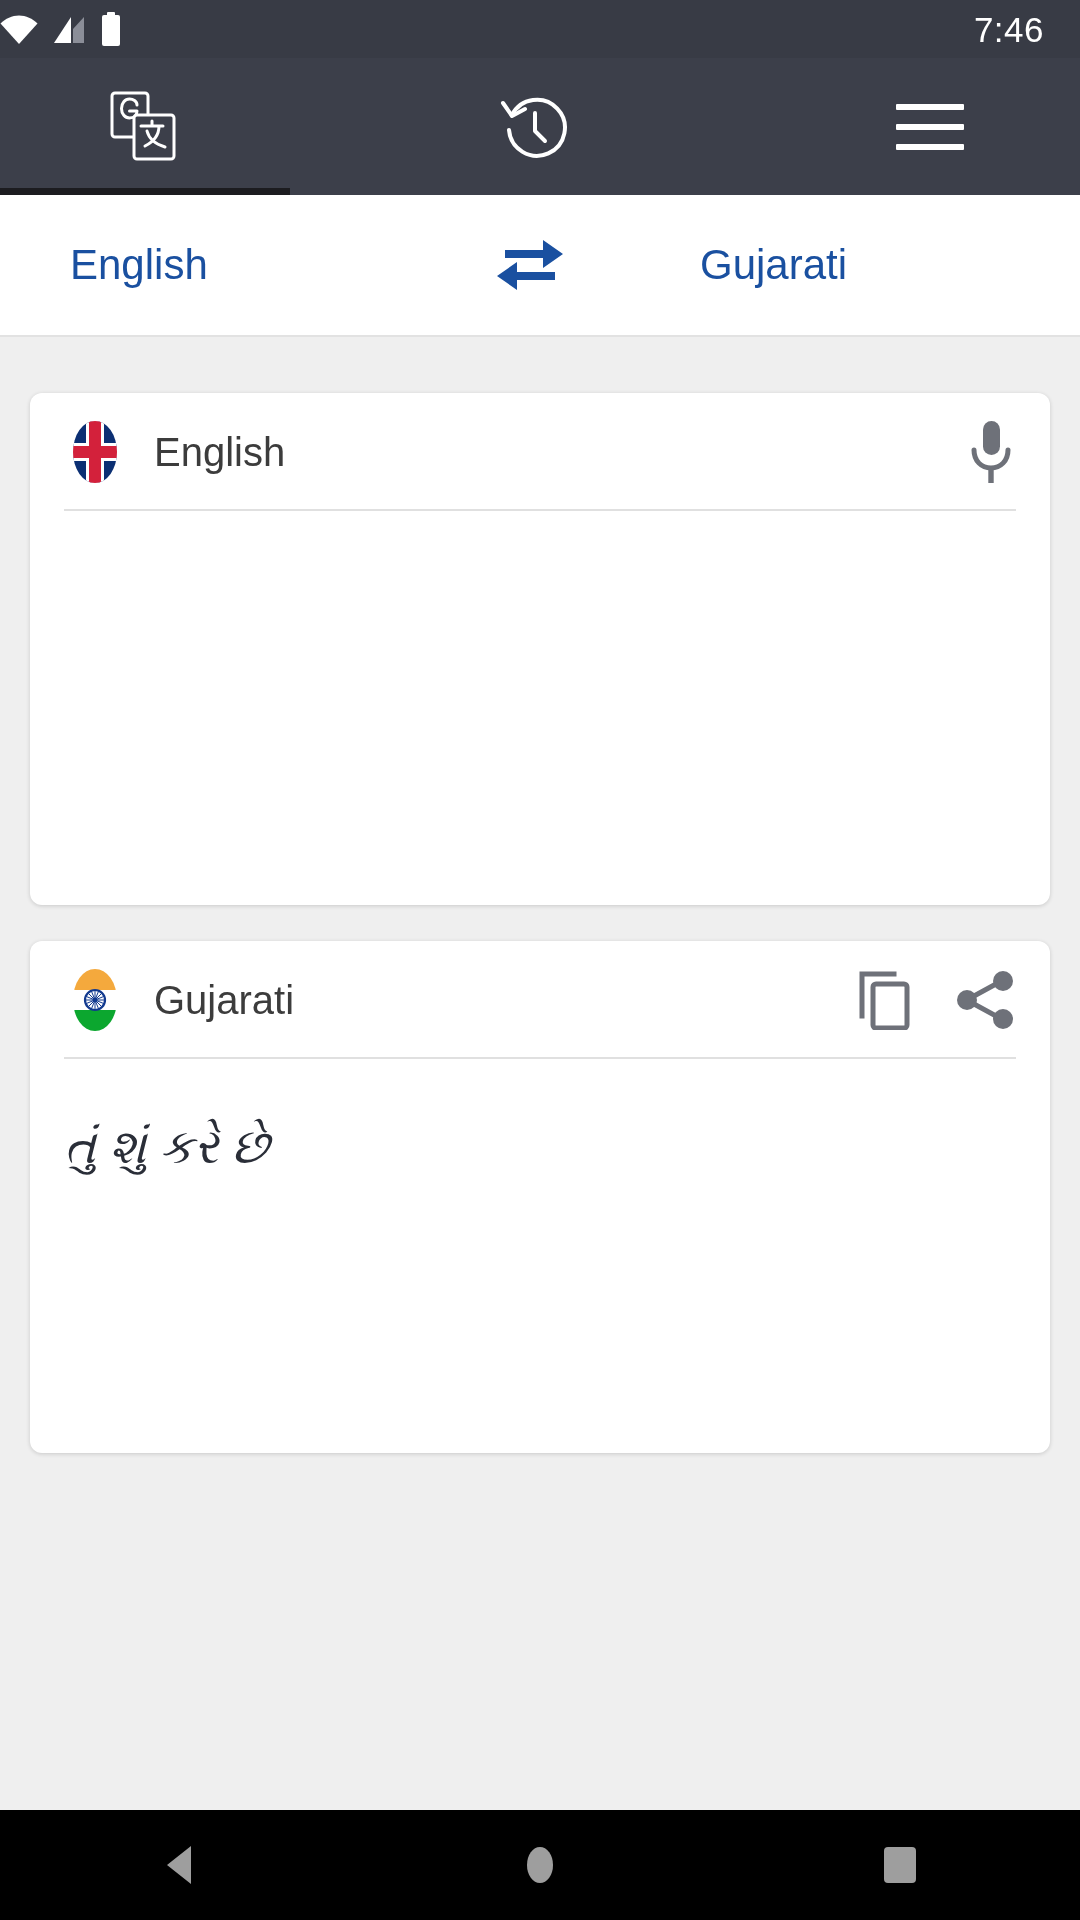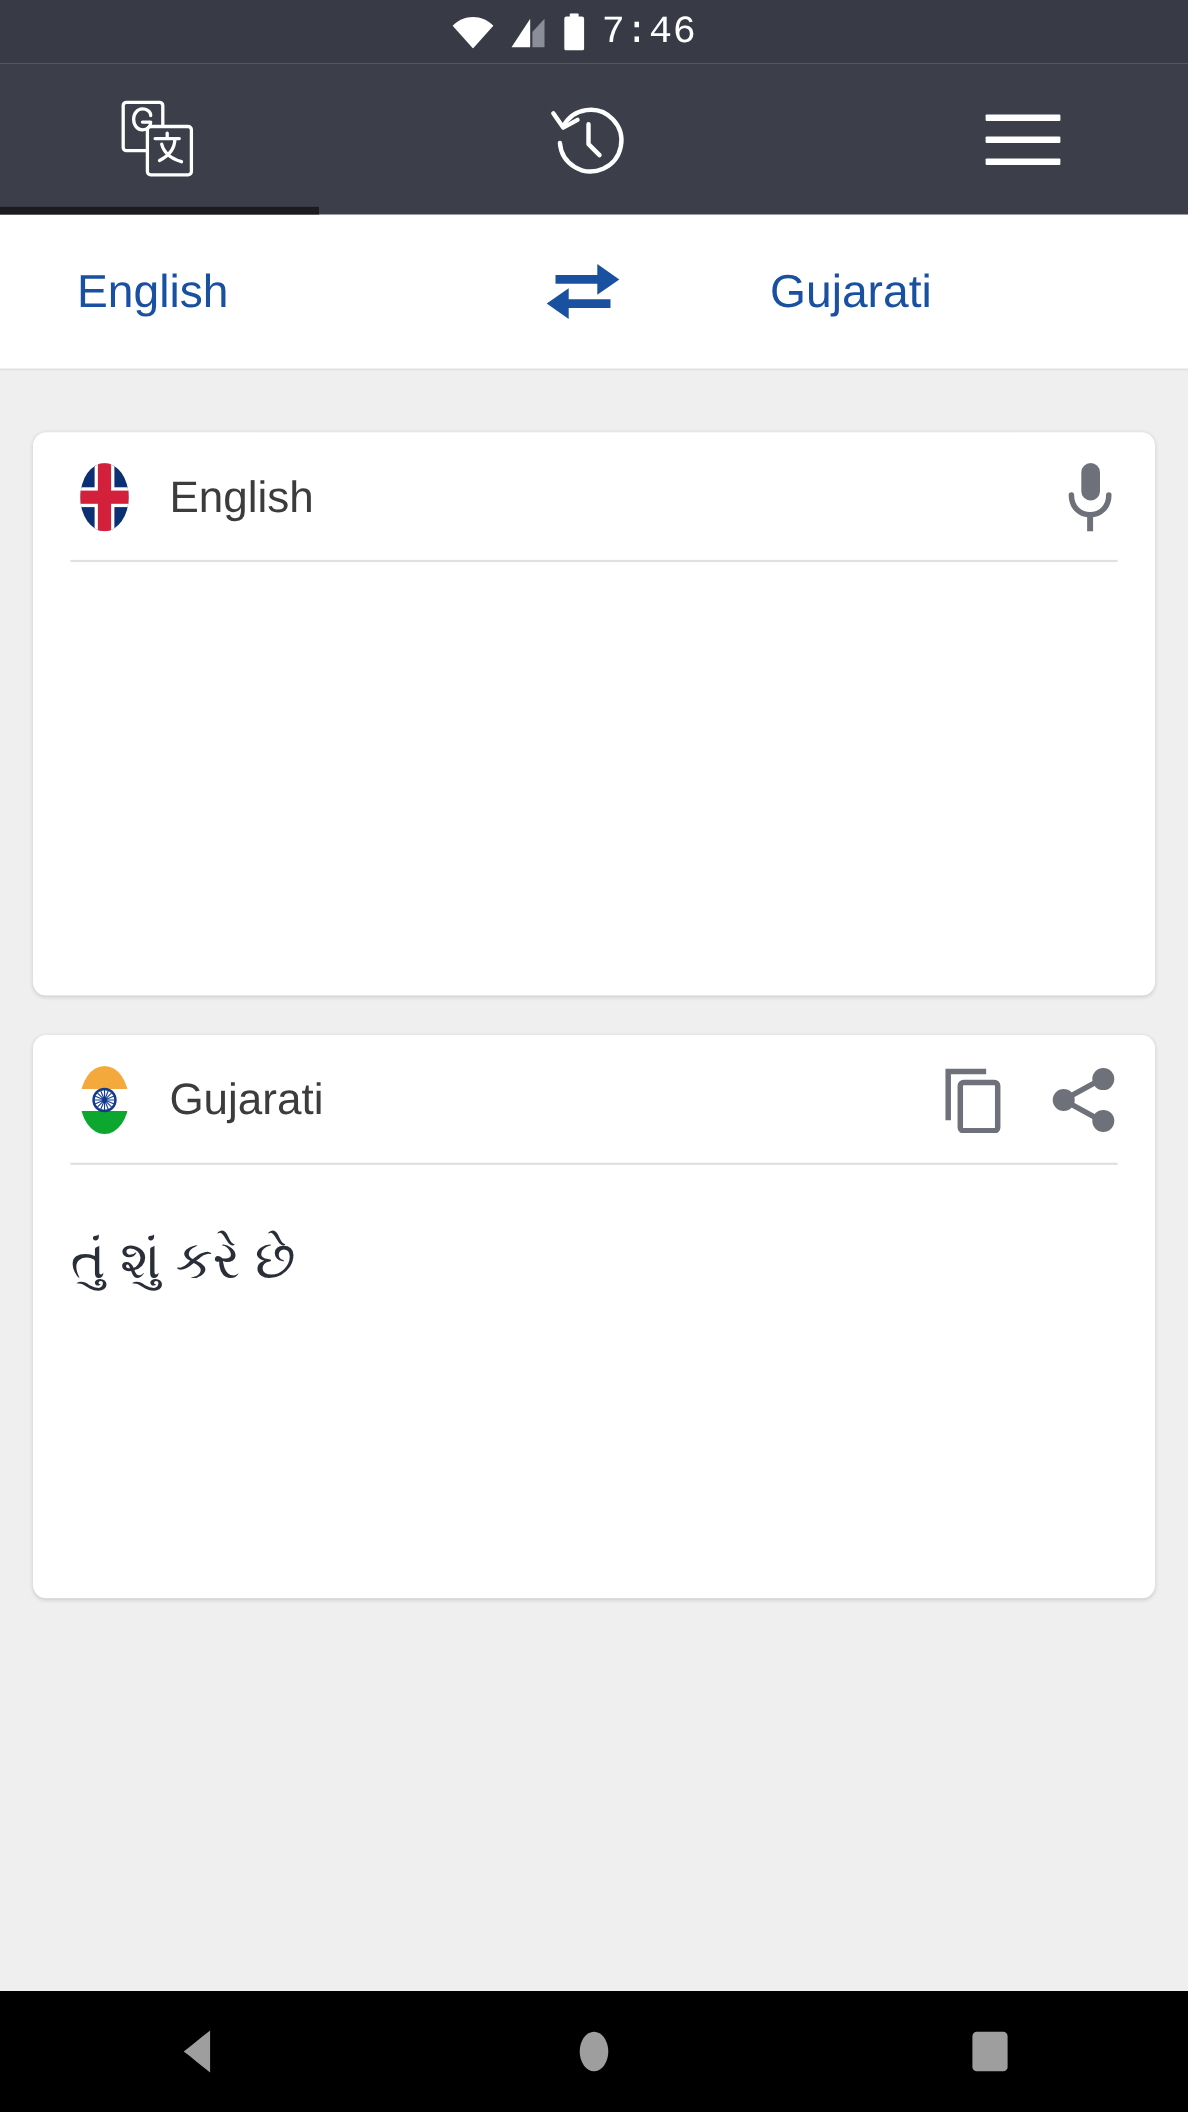--- a/index.html
+++ b/index.html
@@ -19,24 +19,23 @@
     display: flex;
     flex-direction: column;
   }
 
   
   .status-bar {
     height: 58px;
     background: #383B45;
     display: flex;
     align-items: center;
-    justify-content: center;
+    justify-content: space-between;
     padding-right: 36px;
     flex: 0 0 auto;
-    font-family: Liberation Mono, monospace;
   }
   .status-icons { display: flex; align-items: center; gap: 14px; }
   .status-clock {
     color: #ffffff;
     font-size: 35px;
     font-weight: 400;
     letter-spacing: 0.5px;
     margin-left: 14px;
     line-height: 1;
   }
@@ -161,20 +160,21 @@
     padding-top: 4px;
     word-break: break-word;
   }
   .dst-text {
     flex: 1 1 auto;
     font-size: 48px;
     color: #2A2E38;
     line-height: 1.35;
     padding-top: 16px;
     word-break: break-word;
+    font-style: italic;
   }
   .body-actions {
     display: flex;
     align-items: center;
     gap: 36px;
     flex: 0 0 auto;
     padding-top: 2px;
   }
   .ico-clear { width: 62px; height: 62px; display: block; }
   .btn-submit {

